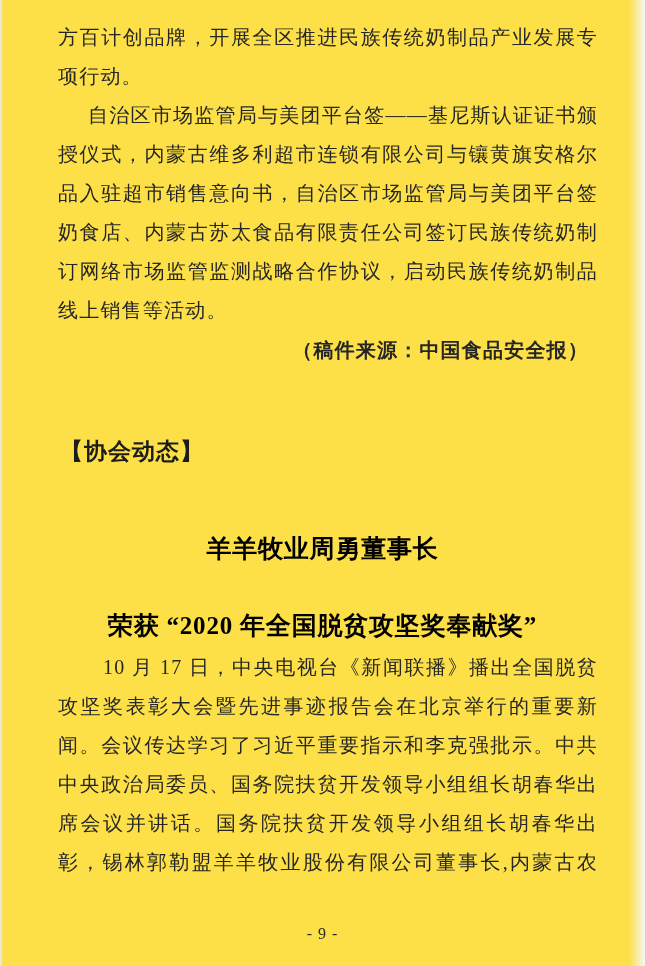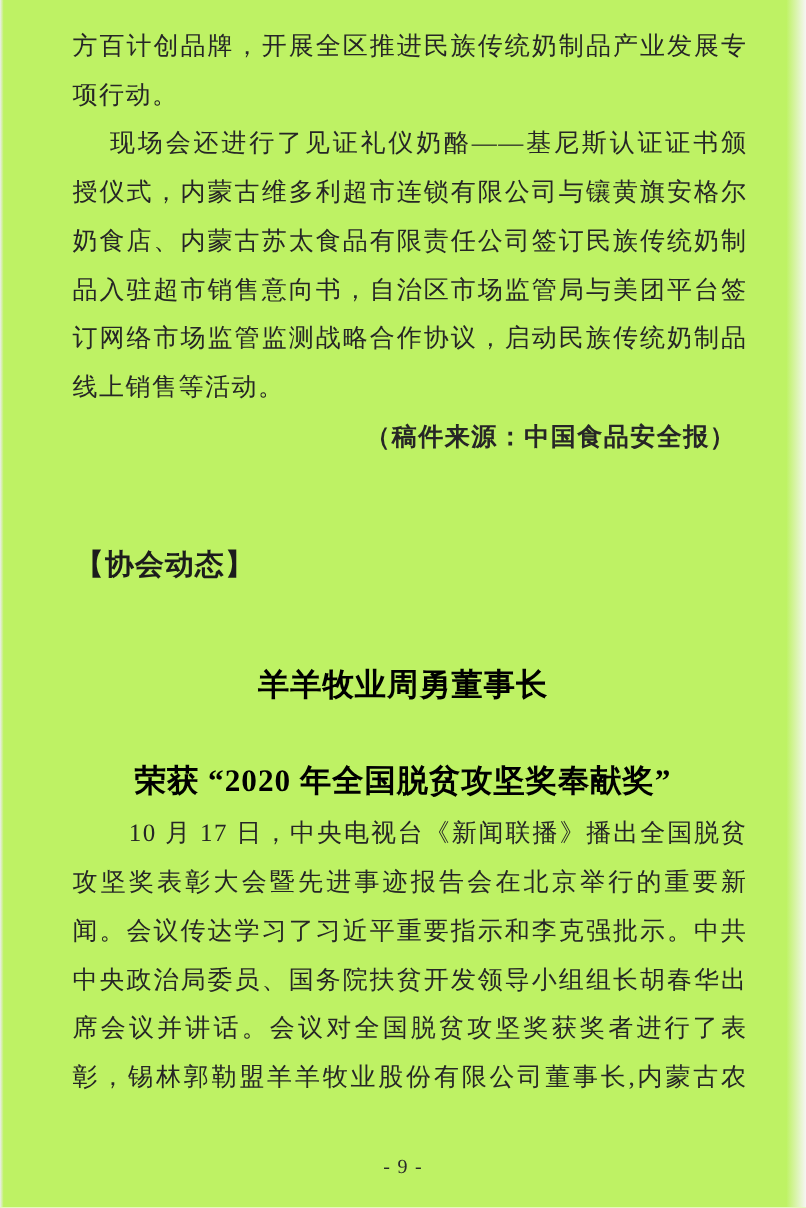--- a/index.html
+++ b/index.html
@@ -4,21 +4,21 @@
 <style>
   html, body {
     margin: 0;
     padding: 0;
     background: #ffffff;
   }
   #page {
     position: relative;
     width: 645px;
     height: 966px;
-    background: #bef264;
+    background: #fde047;
     overflow: hidden;
     font-family: "Liberation Serif", "DejaVu Serif", serif;
     color: #262626;
   }
   
   #left-edge {
     position: absolute;
     left: 0; top: 0;
     width: 3px; height: 100%;
     background: linear-gradient(to right, #ededed, rgba(255,255,255,0));
@@ -101,39 +101,39 @@
 <body>
 
 <div id="page">
 
   <div id="left-edge"></div>
   <div id="right-edge"></div>
 
   <div id="para1" class="body-block">
     <div class="bodyline just">方百计创品牌，开展全区推进民族传统奶制品产业发展专</div>
     <div class="bodyline">项行动。</div>
-    <div class="bodyline just indent-sm">现场会还进行了见证礼仪奶酪——基尼斯认证证书颁</div>
+    <div class="bodyline just indent-sm">自治区市场监管局与美团平台签——基尼斯认证证书颁</div>
     <div class="bodyline just">授仪式，内蒙古维多利超市连锁有限公司与镶黄旗安格尔</div>
+    <div class="bodyline just">品入驻超市销售意向书，自治区市场监管局与美团平台签</div>
     <div class="bodyline just">奶食店、内蒙古苏太食品有限责任公司签订民族传统奶制</div>
-    <div class="bodyline just">品入驻超市销售意向书，自治区市场监管局与美团平台签</div>
     <div class="bodyline just">订网络市场监管监测战略合作协议，启动民族传统奶制品</div>
     <div class="bodyline">线上销售等活动。</div>
   </div>
 
   <div id="attribution">（稿件来源：中国食品安全报）</div>
 
   <div id="section-label">【协会动态】</div>
 
   <div id="title1" class="article-title">羊羊牧业周勇董事长</div>
   <div id="title2" class="article-title">荣获 “2020 年全国脱贫攻坚奖奉献奖”</div>
 
   <div id="para2" class="body-block">
     <div class="bodyline just indent-lg">10 月 17 日，中央电视台《新闻联播》播出全国脱贫</div>
     <div class="bodyline just">攻坚奖表彰大会暨先进事迹报告会在北京举行的重要新</div>
     <div class="bodyline just">闻。会议传达学习了习近平重要指示和李克强批示。中共</div>
     <div class="bodyline just">中央政治局委员、国务院扶贫开发领导小组组长胡春华出</div>
-    <div class="bodyline just">席会议并讲话。会议对全国脱贫攻坚奖获奖者进行了表</div>
+    <div class="bodyline just">席会议并讲话。国务院扶贫开发领导小组组长胡春华出</div>
     <div class="bodyline just">彰，锡林郭勒盟羊羊牧业股份有限公司董事长,内蒙古农</div>
   </div>
 
   <div id="page-number">- 9 -</div>
 
 </div>
 
 </body></html>

